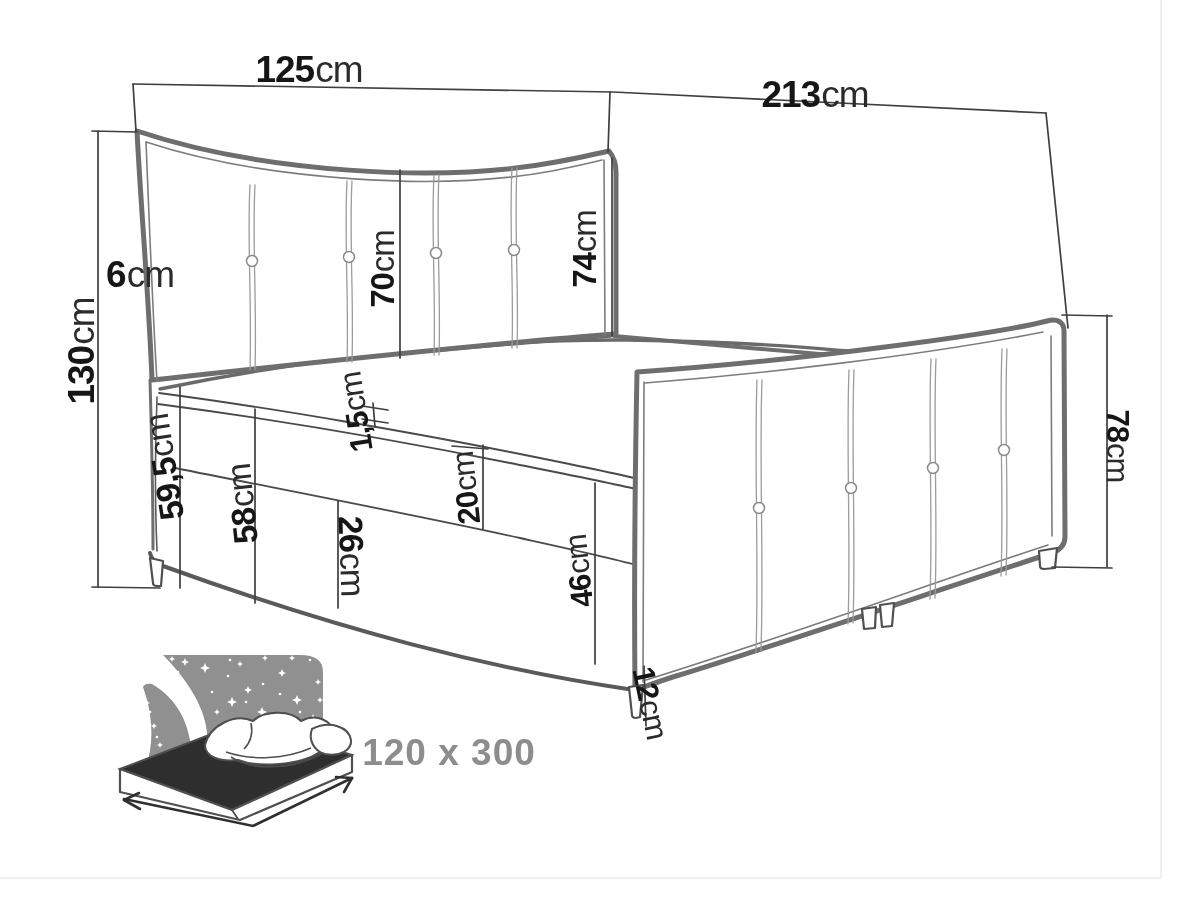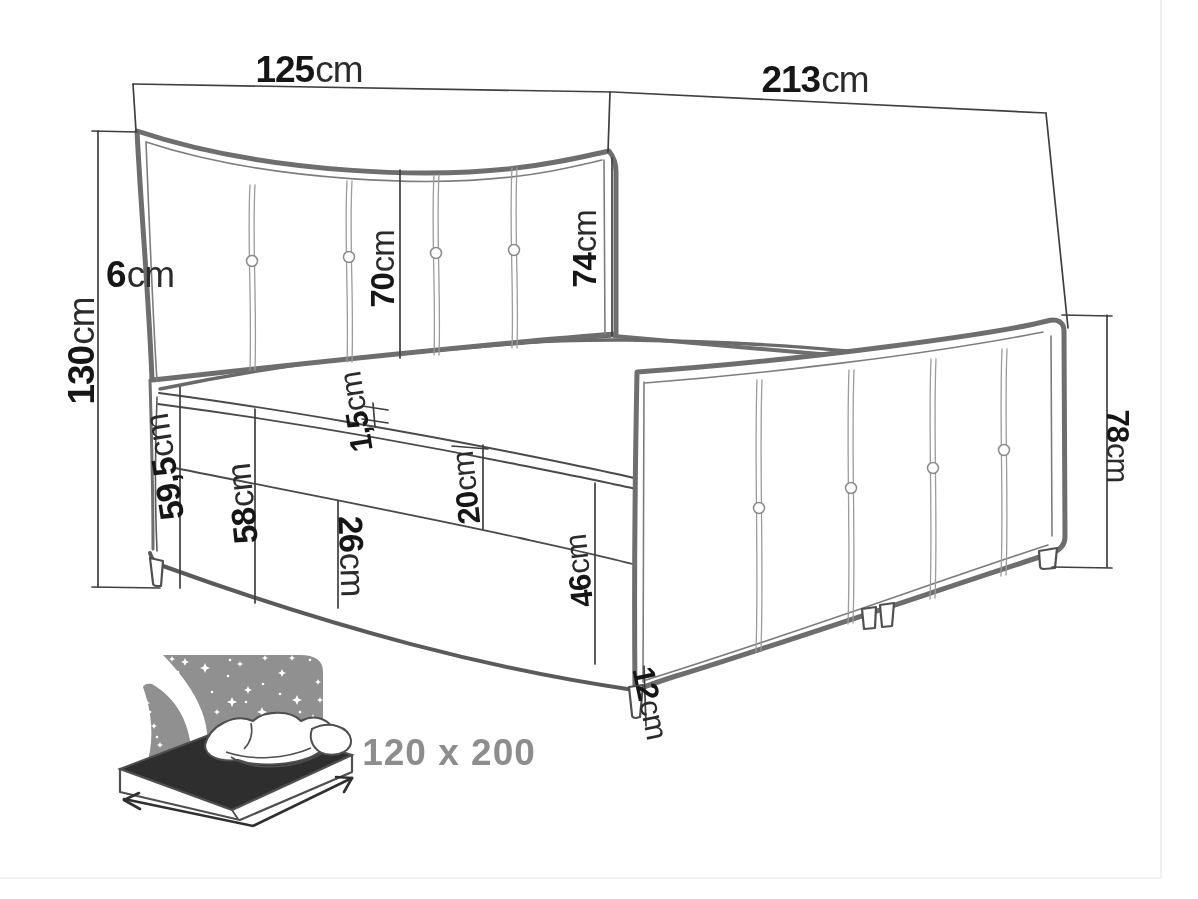--- a/index.html
+++ b/index.html
@@ -193,21 +193,21 @@
       <path d="M1062,315 L1112,316"></path>
       <path d="M1052,567 L1112,568"></path>
     </g>
   </svg>
 
   <div class="dim" style="left:309px;top:69px;font-size:37px;transform:translate(-50%,-50%);">
     <span class="v">125</span>
       <span class="u">cm</span>
   </div>
 
-  <div class="dim" style="left:815px;top:79px;font-size:37px;transform:translate(-50%,-50%);">
+  <div class="dim" style="left:815px;top:94px;font-size:37px;transform:translate(-50%,-50%);">
     <span class="v">213</span>
       <span class="u">cm</span>
   </div>
 
   <div class="dim" style="left:81px;top:351px;font-size:37px;transform:translate(-50%,-50%) rotate(-90deg);">
     <span class="v">130</span>
       <span class="u">cm</span>
   </div>
 
   <div class="dim" style="left:140px;top:274px;font-size:37px;transform:translate(-50%,-50%);">
@@ -258,15 +258,15 @@
   <div class="dim" style="left:650px;top:703px;font-size:31px;transform:translate(-50%,-50%) rotate(78deg);">
     <span class="v">12</span>
       <span class="u">cm</span>
   </div>
 
   <div class="dim" style="left:1117px;top:446px;font-size:31px;transform:translate(-50%,-50%) rotate(90deg);">
     <span class="v">78</span>
       <span class="u">cm</span>
   </div>
 
-  <div class="badge" style="left:449px;top:752px;font-size:37px;transform:translate(-50%,-50%);">120 x 200</div>
+  <div class="badge" style="left:449px;top:752px;font-size:37px;transform:translate(-50%,-50%);">120 x 300</div>
 
 </div>
 
 </body></html>

